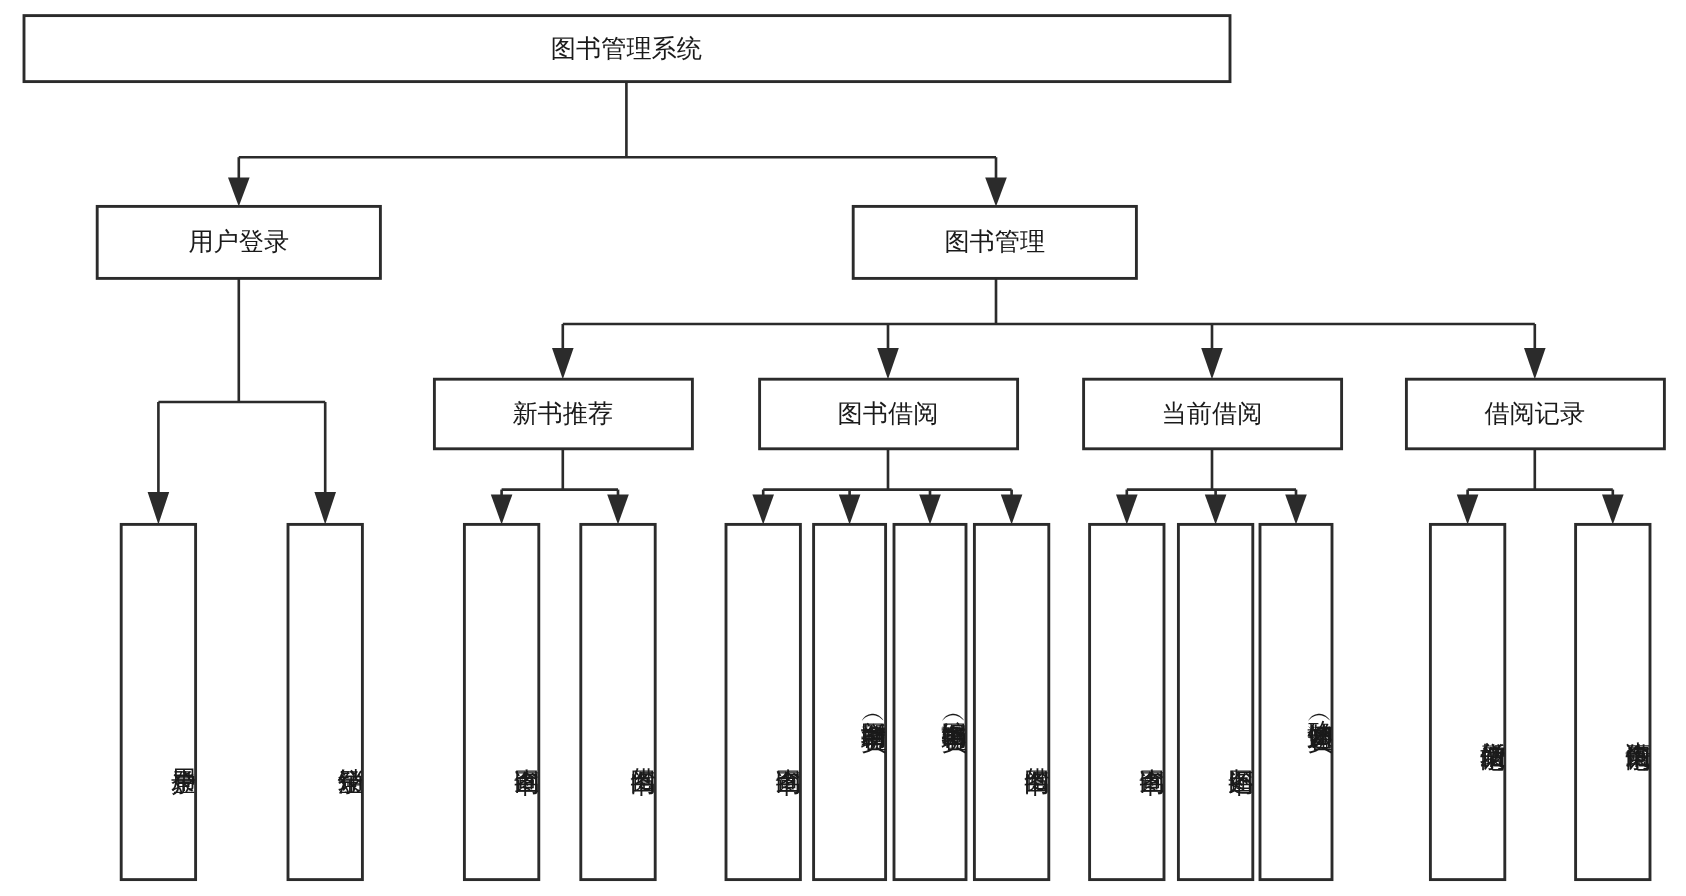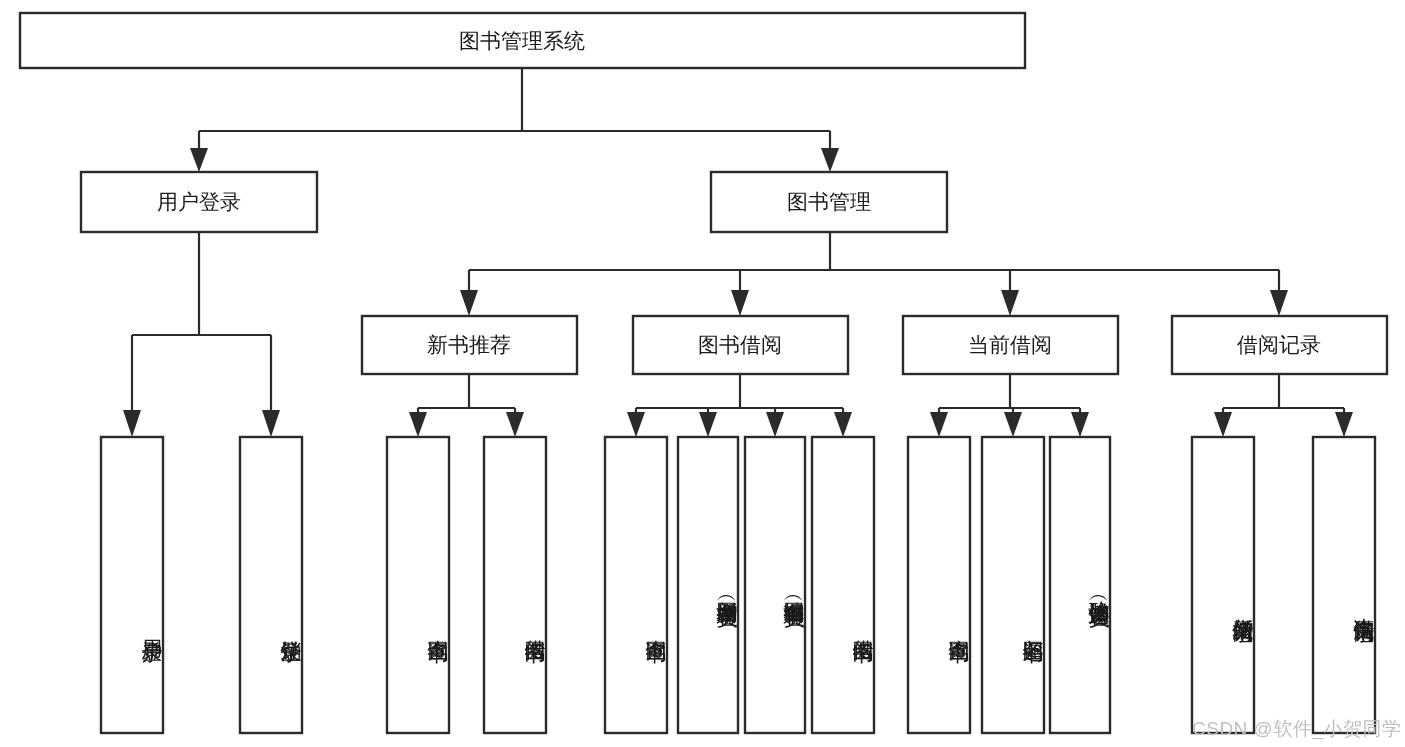--- a/index.html
+++ b/index.html
@@ -207,15 +207,14 @@
   <div class="node-label-v" style="left:605px; top:520px; width:62px; height:210px;">查询图书</div>
   <div class="node-label-v" style="left:678px; top:444px; width:60px; height:288px;">新增图书（管理员）</div>
   <div class="node-label-v" style="left:745px; top:444px; width:60px; height:288px;">编辑图书（管理员）</div>
   <div class="node-label-v" style="left:812px; top:520px; width:62px; height:210px;">借阅图书</div>
   <div class="node-label-v" style="left:908px; top:520px; width:62px; height:210px;">查询图书</div>
   <div class="node-label-v" style="left:982px; top:520px; width:62px; height:210px;">归还图书</div>
   <div class="node-label-v" style="left:1050px; top:444px; width:60px; height:288px;">确认归还（管理员）</div>
   <div class="node-label-v" style="left:1192px; top:478px; width:62px; height:252px;">新增借阅记录</div>
   <div class="node-label-v" style="left:1313px; top:478px; width:62px; height:252px;">查询借阅记录</div>
 
-  <div class="watermark" style="left:1192px; top:716px;">CSDN @软件_小贺同学</div>
 
 </div>
 
 </body></html>

